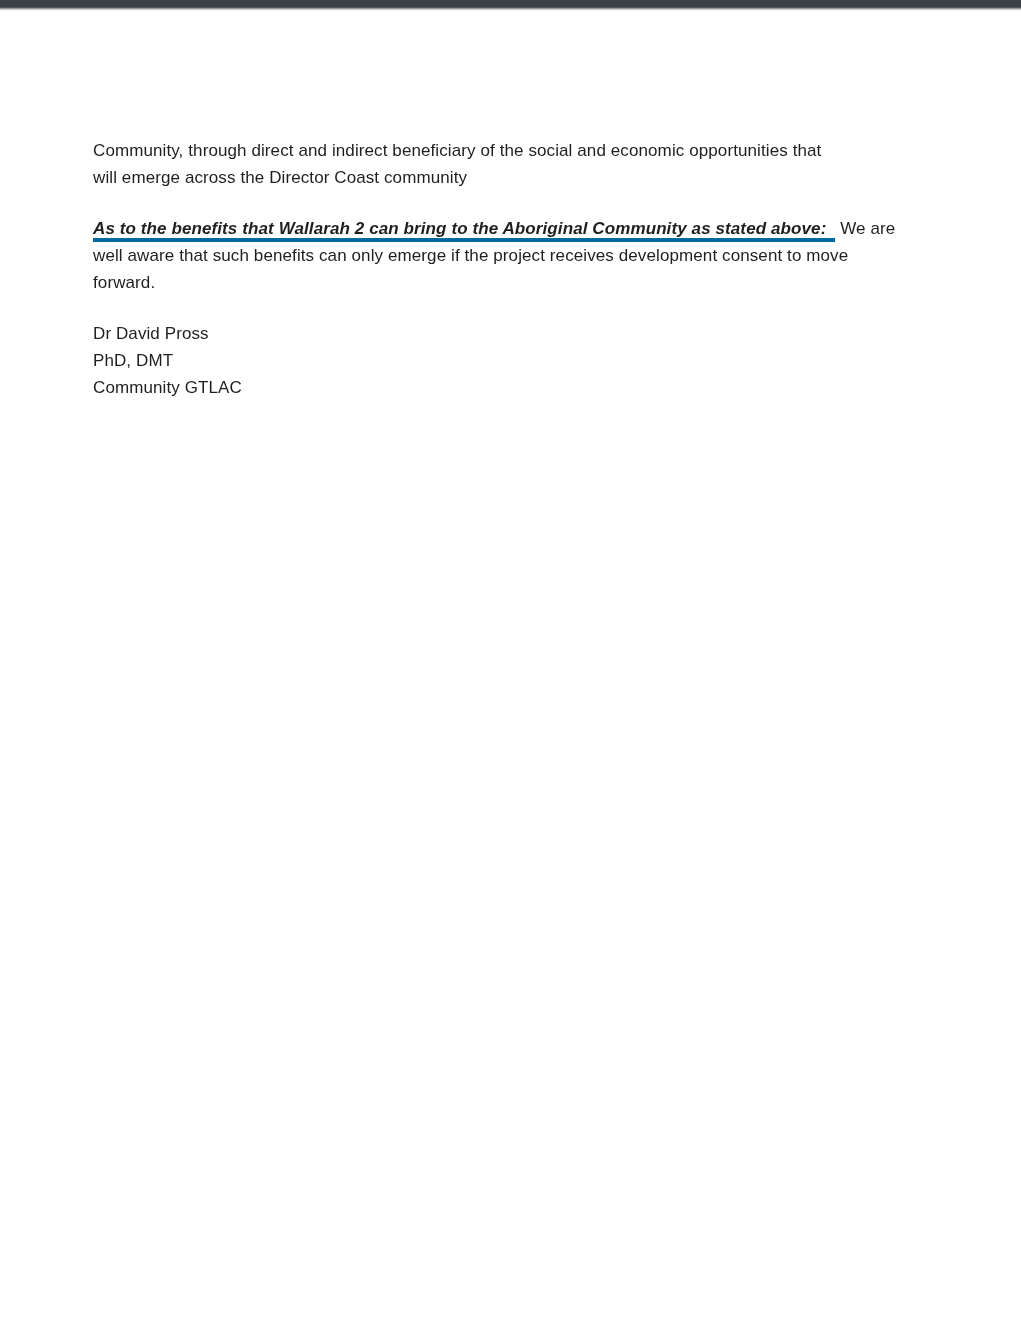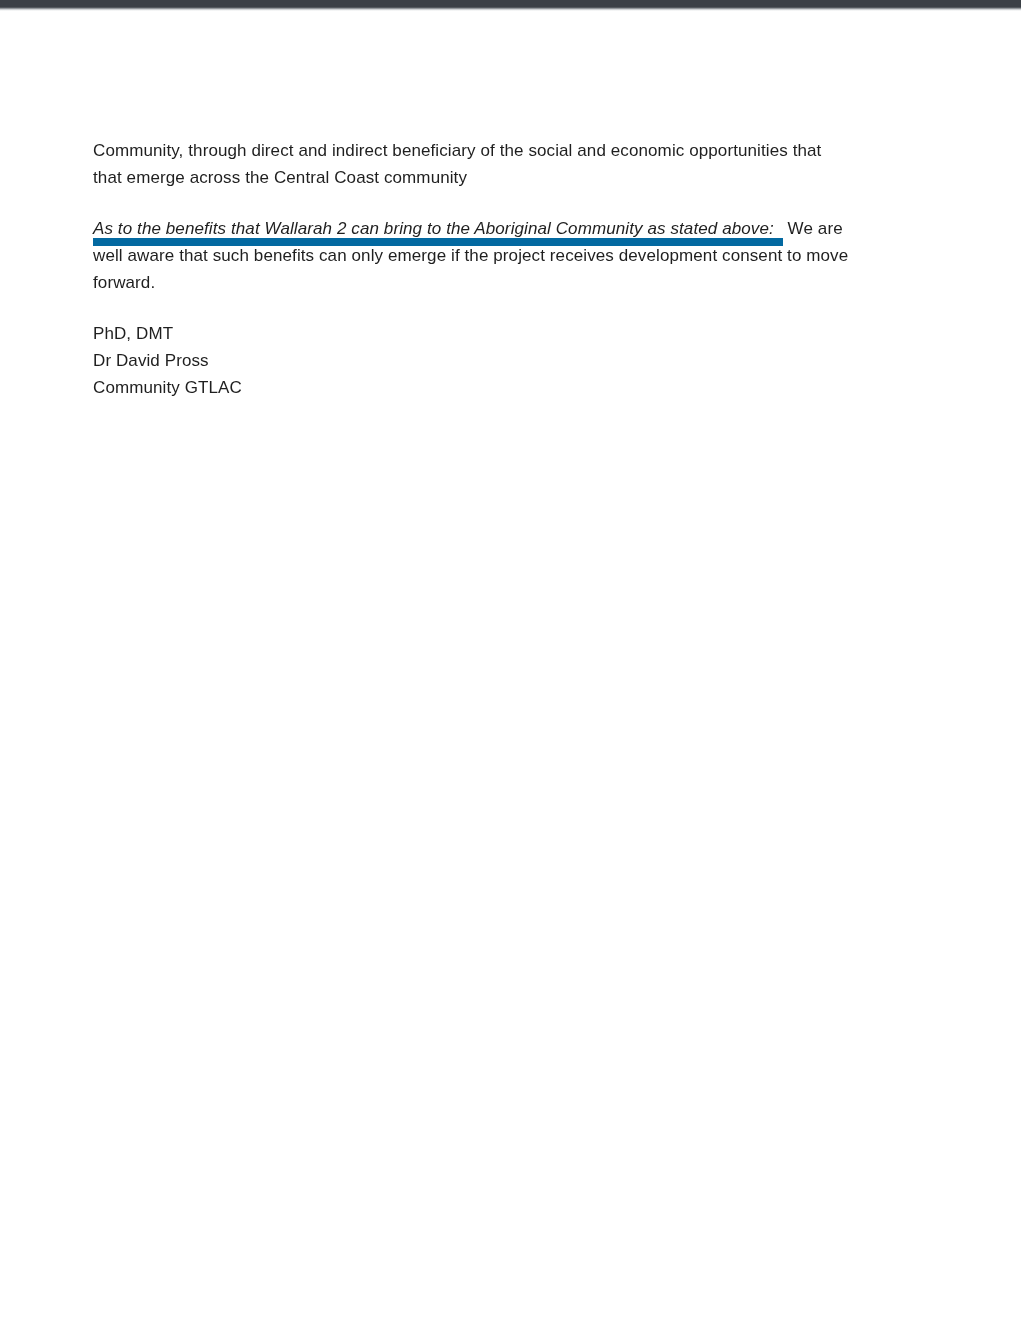--- a/index.html
+++ b/index.html
@@ -31,47 +31,47 @@
     letter-spacing: 0.1px;
   }
 
   .para {
     margin: 0 0 24px 0;
     max-width: 866px;
     white-space: pre-line;
   }
 
   .emphasis {
-    font-weight: normal;
+    font-weight: bold;
     font-style: italic;
-    border-bottom: 8px solid #0369a1;
+    border-bottom: 4px solid #0369a1;
     padding-right: 9px;
   }
 
   .signature-block {
     margin: 0;
   }
 
   .signature-line {
     margin: 0;
   }
 </style>
 </head>
 <body>
 
 <div class="top-edge"></div>
 
 <div class="page">
 
   <p class="para">Community, through direct and indirect beneficiary of the social and economic opportunities that
-that emerge across the Central Coast community</p>
+will emerge across the Director Coast community</p>
 
   <p class="para"><span class="emphasis">As to the benefits that Wallarah 2 can bring to the Aboriginal Community as stated above:</span> <span>We are
 well aware that such benefits can only emerge if the project receives development consent to move
 forward.</span></p>
 
   <div class="signature-block">
+    <p class="signature-line">Dr David Pross</p>
     <p class="signature-line">PhD, DMT</p>
-    <p class="signature-line">Dr David Pross</p>
     <p class="signature-line">Community GTLAC</p>
   </div>
 
 </div>
 
 </body></html>

